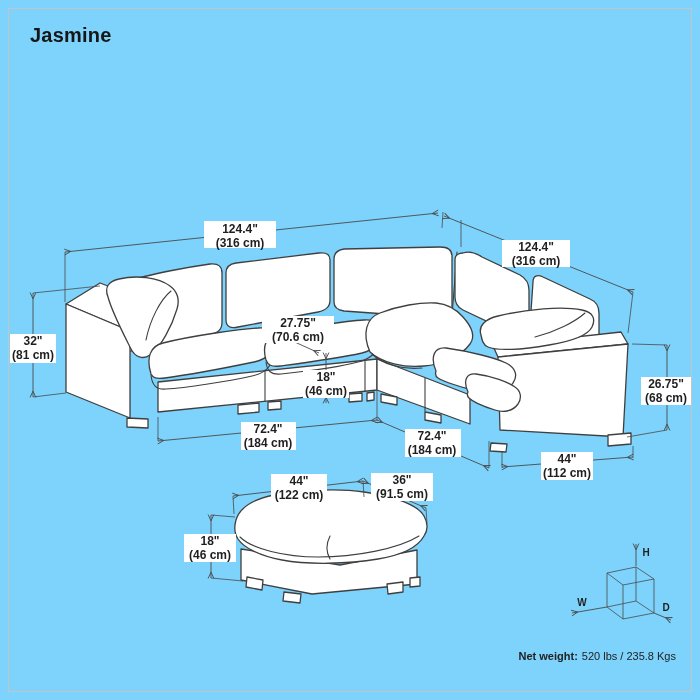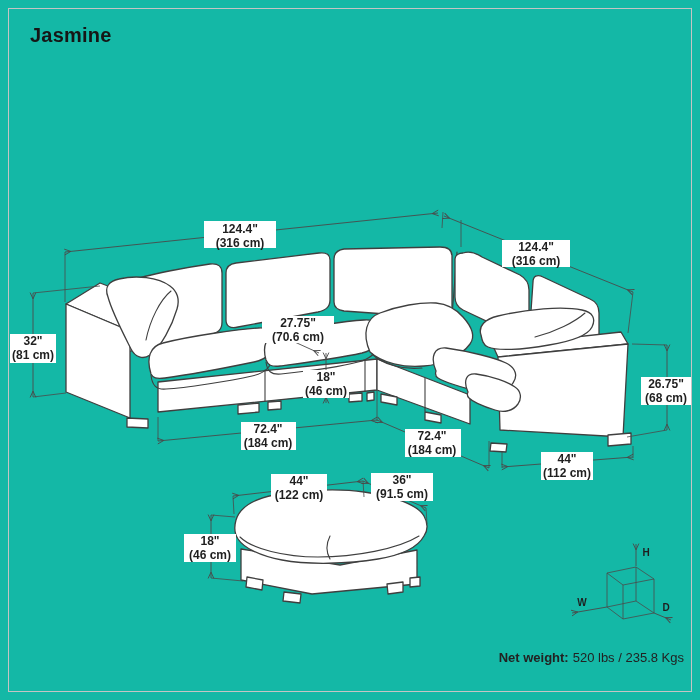--- a/index.html
+++ b/index.html
@@ -1,31 +1,31 @@
 <!DOCTYPE html>
 <html><head>
 <meta charset="utf-8">
 <style>
   html,body{margin:0;padding:0;background:#fff;}
   .canvas{
-    position:relative;width:700px;height:700px;background:#14b8a6;
+    position:relative;width:700px;height:700px;background:#7dd3fc;
     font-family:"Liberation Sans", sans-serif;overflow:hidden;
   }
   .frame{
     position:absolute;left:8px;top:8px;right:8px;bottom:8px;
     border:1px solid #c4c4c4;pointer-events:none;
   }
   .title{
     position:absolute;left:30px;top:24px;
     font-size:20px;font-weight:bold;color:#161616;line-height:1.18;
     letter-spacing:.2px;
   }
   .netweight{
-    position:absolute;top:650px;right:16px;
-    font-size:13px;color:#222;white-space:nowrap;
+    position:absolute;top:650px;right:24px;
+    font-size:11px;color:#222;white-space:nowrap;
   }
   .netweight .nw-label{font-weight:bold;margin-right:4px;}
   svg{position:absolute;left:0;top:0;}
   .furn{fill:#ffffff;stroke:#3f3f3f;stroke-width:1.3;stroke-linejoin:round;stroke-linecap:round;}
   .furn-line{fill:none;stroke:#3f3f3f;stroke-width:1.1;stroke-linecap:round;}
   .dim{fill:none;stroke:#4a4a4a;stroke-width:0.9;}
   .ext{fill:none;stroke:#4a4a4a;stroke-width:0.8;}
   .lblbg{fill:#ffffff;stroke:none;}
   .dim-txt{font-family:"Liberation Sans",sans-serif;font-size:12px;font-weight:bold;fill:#1f1f1f;text-anchor:middle;}
   .axis-txt{font-family:"Liberation Sans",sans-serif;font-size:10px;font-weight:bold;fill:#1f1f1f;text-anchor:middle;}

